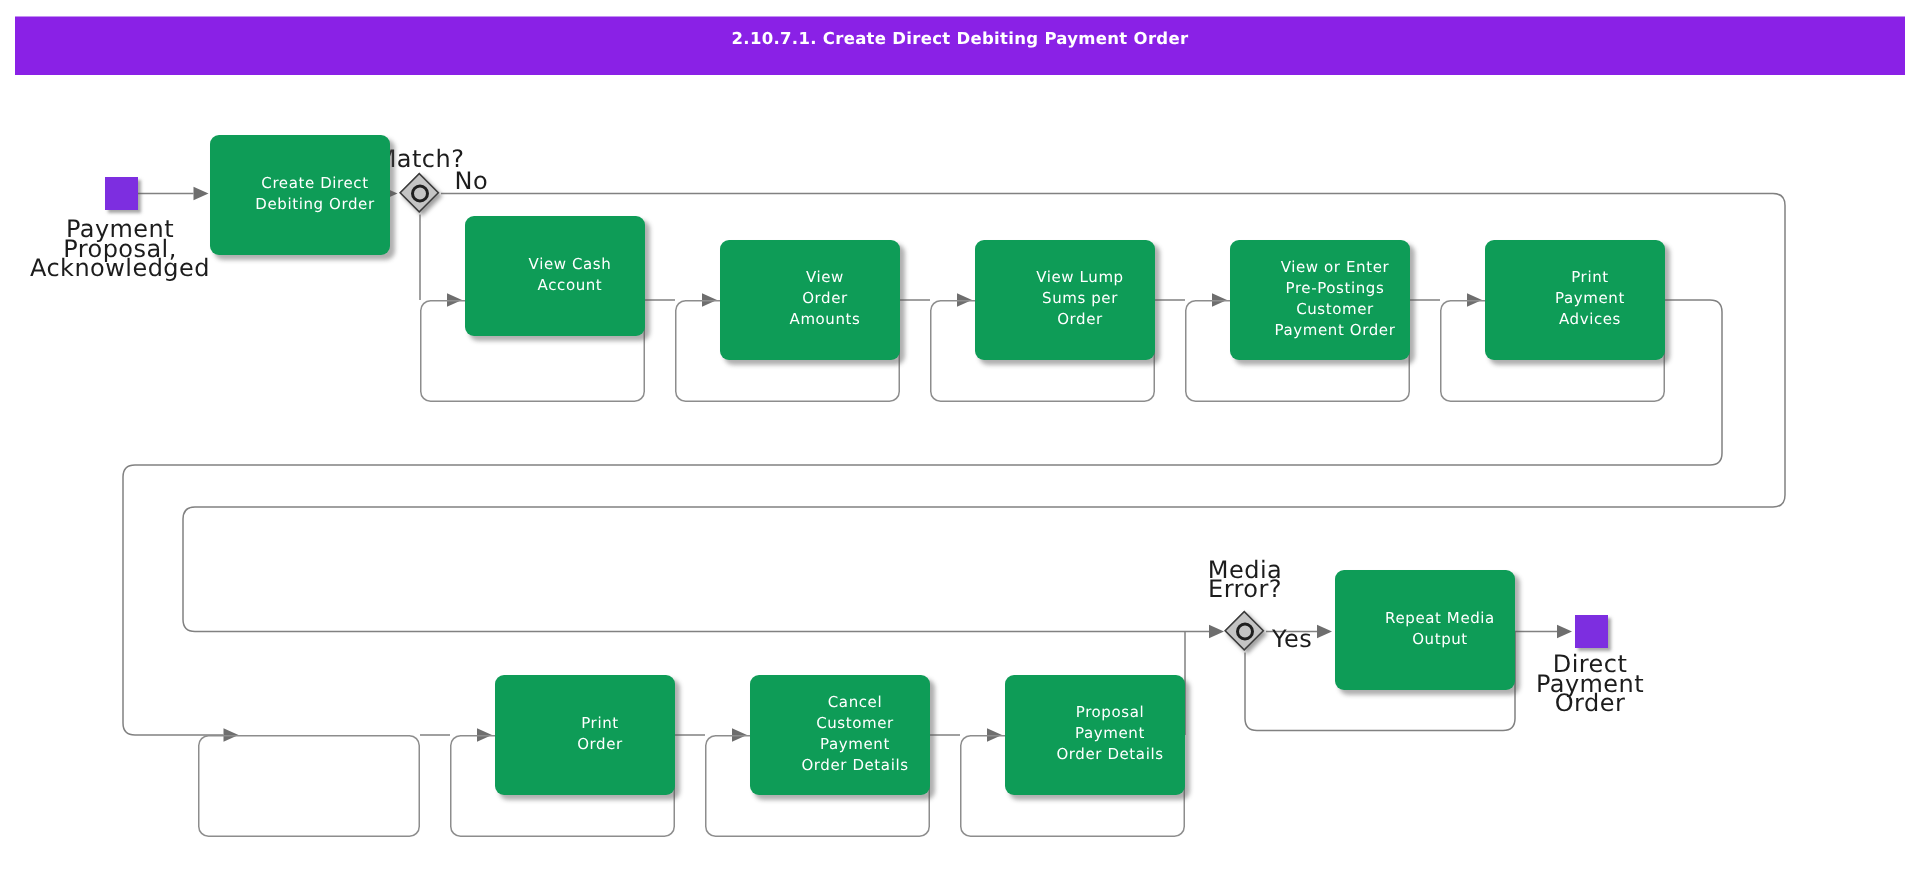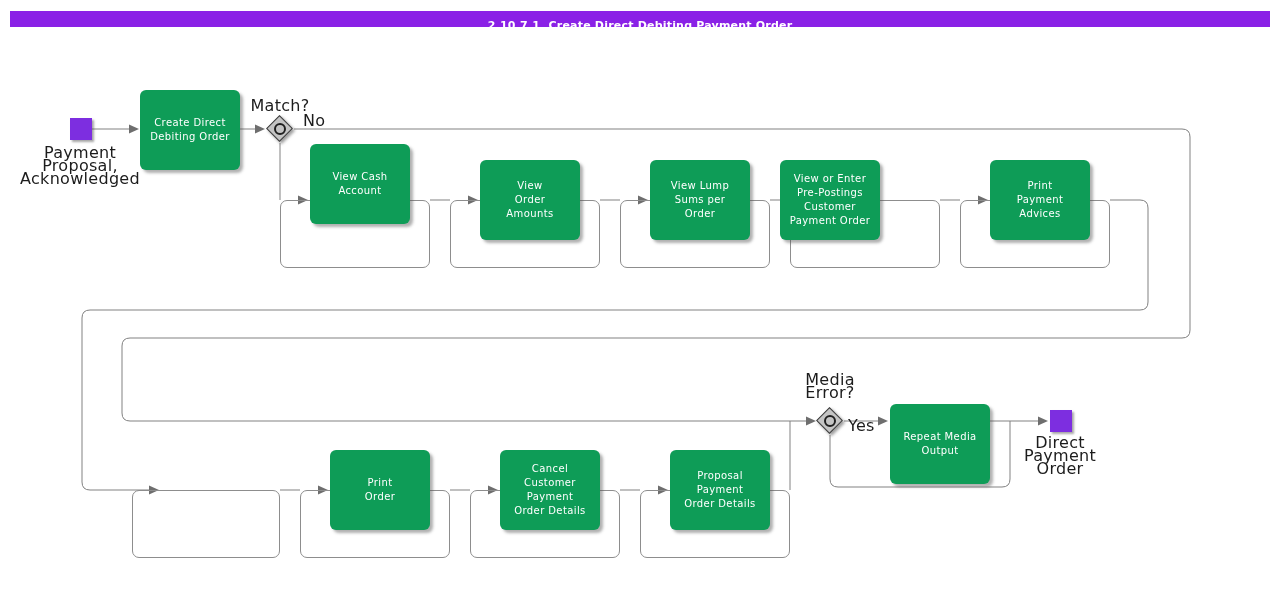--- a/index.html
+++ b/index.html
@@ -1,37 +1,38 @@
 <!DOCTYPE html>
 <html><head>
 <meta charset="utf-8">
 <style>
   html,body{margin:0;padding:0;background:#ffffff;}
   body{font-family:"DejaVu Sans","Liberation Sans",sans-serif;}
   .canvas{position:relative;width:1280px;height:590px;background:#ffffff;overflow:hidden;}
 
   .titlebar{
-    position:absolute;left:10px;top:11px;width:1260px;height:16px;
+    position:absolute;left:10px;top:11px;width:1260px;height:39px;
     background:#8a21e6;color:#ffffff;font-size:11px;font-weight:bold;
     text-align:center;line-height:29px;letter-spacing:.2px;
   }
 
   .connector-layer{position:absolute;left:0;top:0;z-index:1;}
 
   .frame{
     position:absolute;border:1px solid #8d8d8d;border-radius:7px;
     background:transparent;z-index:1;box-sizing:border-box;
   }
 
   .task{
     position:absolute;width:100px;height:80px;background:#0e9c57;
     border-radius:6px;color:#ffffff;font-size:10px;line-height:14px;
     letter-spacing:.4px;display:flex;align-items:center;justify-content:center;
     text-align:center;white-space:pre-line;z-index:3;
     box-shadow:3px 3px 3px rgba(80,80,80,.45);
+    padding-left:20px;
   }
 
   .event{
     position:absolute;width:22px;height:22px;background:#7d2ee0;z-index:3;
     box-shadow:2px 2px 2px rgba(80,80,80,.5);
   }
 
   .gateway{position:absolute;width:28px;height:28px;z-index:3;
     filter:drop-shadow(2px 2px 1.5px rgba(80,80,80,.55));}
   .gateway .diamond{
@@ -108,38 +109,38 @@
   <div class="task" style="left:140px;top:90px">Create Direct
 Debiting Order</div>
   <div class="task" style="left:310px;top:144px">View Cash
 Account</div>
   <div class="task" style="left:480px;top:160px">View
 Order
 Amounts</div>
   <div class="task" style="left:650px;top:160px">View Lump
 Sums per
 Order</div>
-  <div class="task" style="left:780px;top:160px">View or Enter
+  <div class="task" style="left:820px;top:160px">View or Enter
 Pre-Postings
 Customer
 Payment Order</div>
   <div class="task" style="left:990px;top:160px">Print
 Payment
 Advices</div>
 
   <div class="task" style="left:330px;top:450px">Print
 Order</div>
   <div class="task" style="left:500px;top:450px">Cancel
 Customer
 Payment
 Order Details</div>
   <div class="task" style="left:670px;top:450px">Proposal
 Payment
 Order Details</div>
-  <div class="task" style="left:890px;top:404px">Repeat Media
+  <div class="task" style="left:890px;top:380px">Repeat Media
 Output</div>
 
   <div class="lbl center" style="left:250px;top:99px;width:60px">Match?</div>
   <div class="gateway" style="left:266px;top:115px">
     <div class="diamond"></div>
     <div class="ring"></div>
   </div>
   <div class="lbl" style="left:303px;top:114px">No</div>
 
   <div class="lbl center" style="left:798px;top:373px;width:64px">Media

